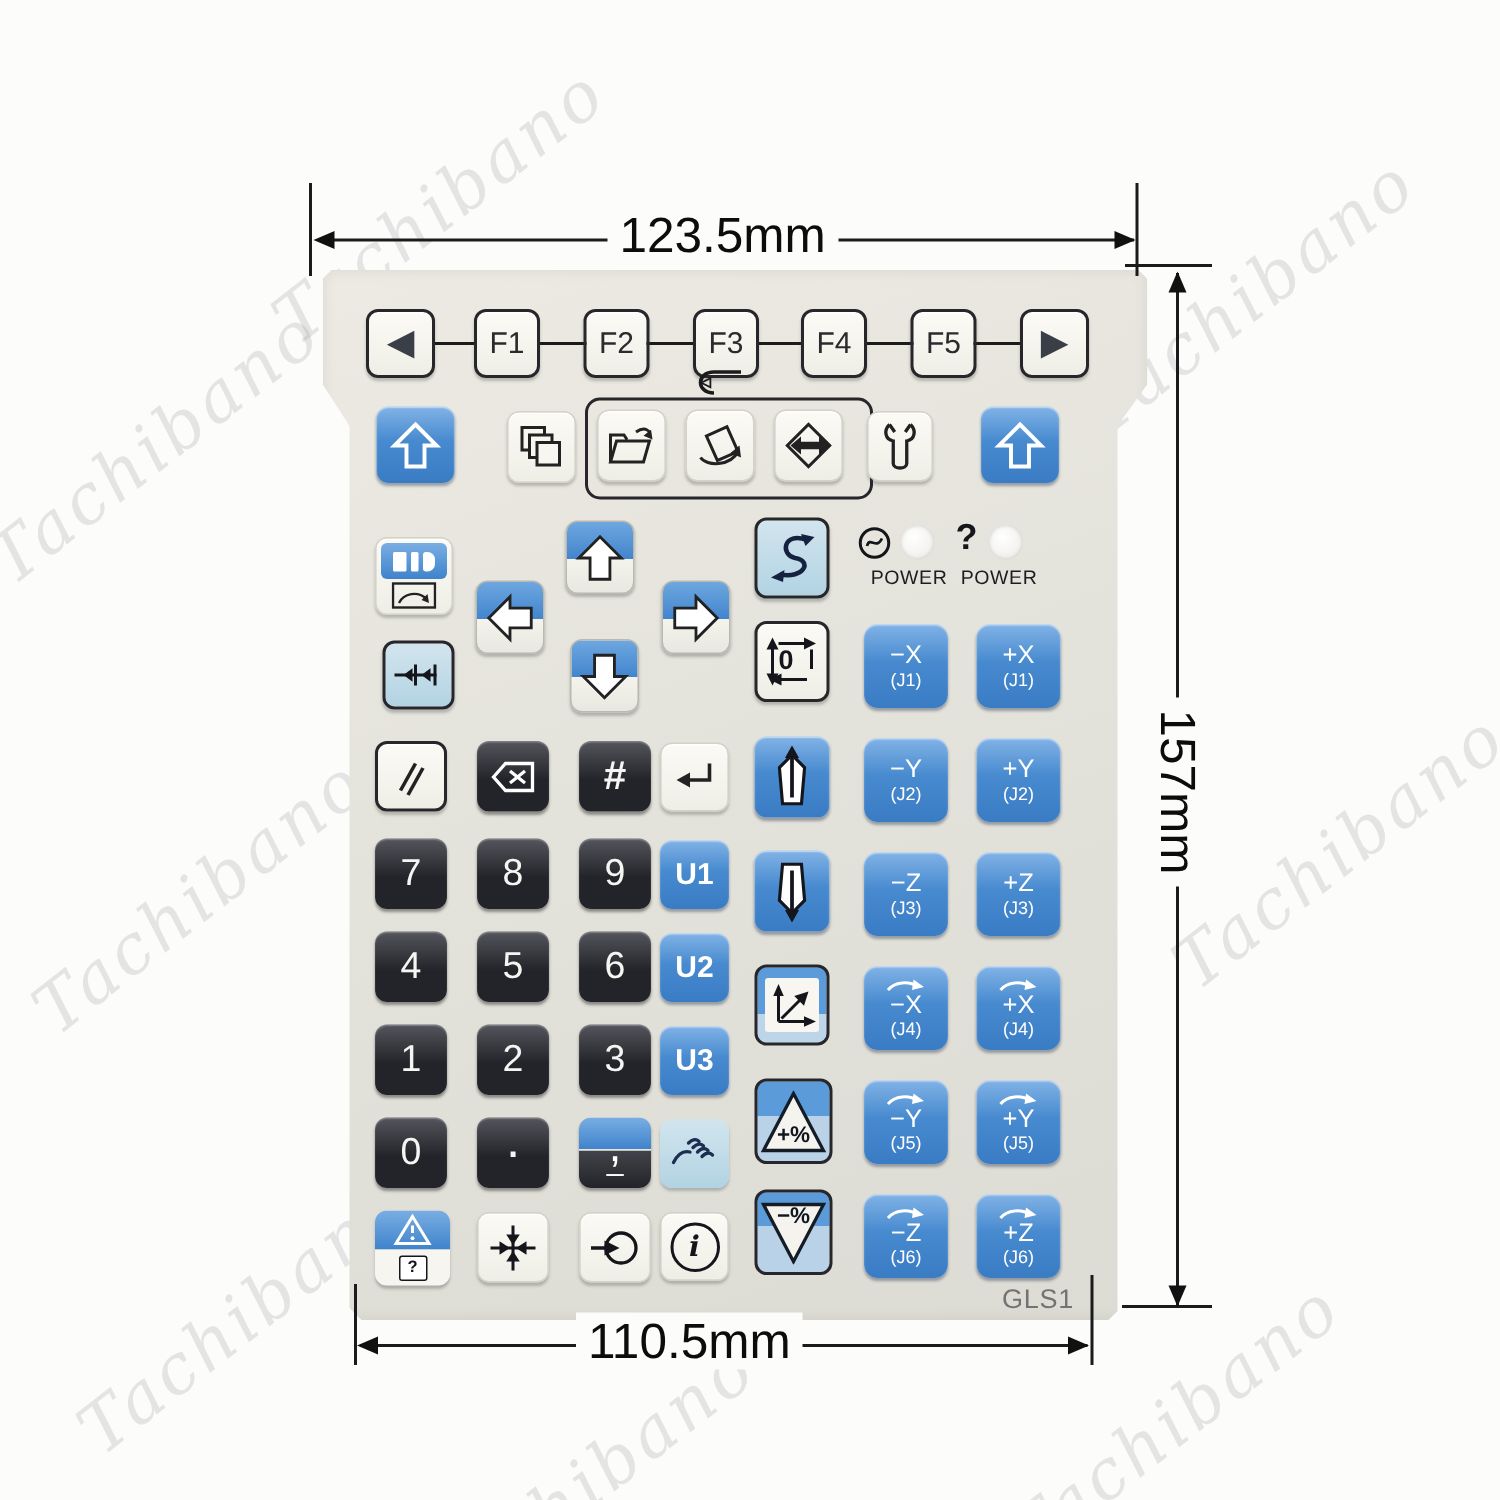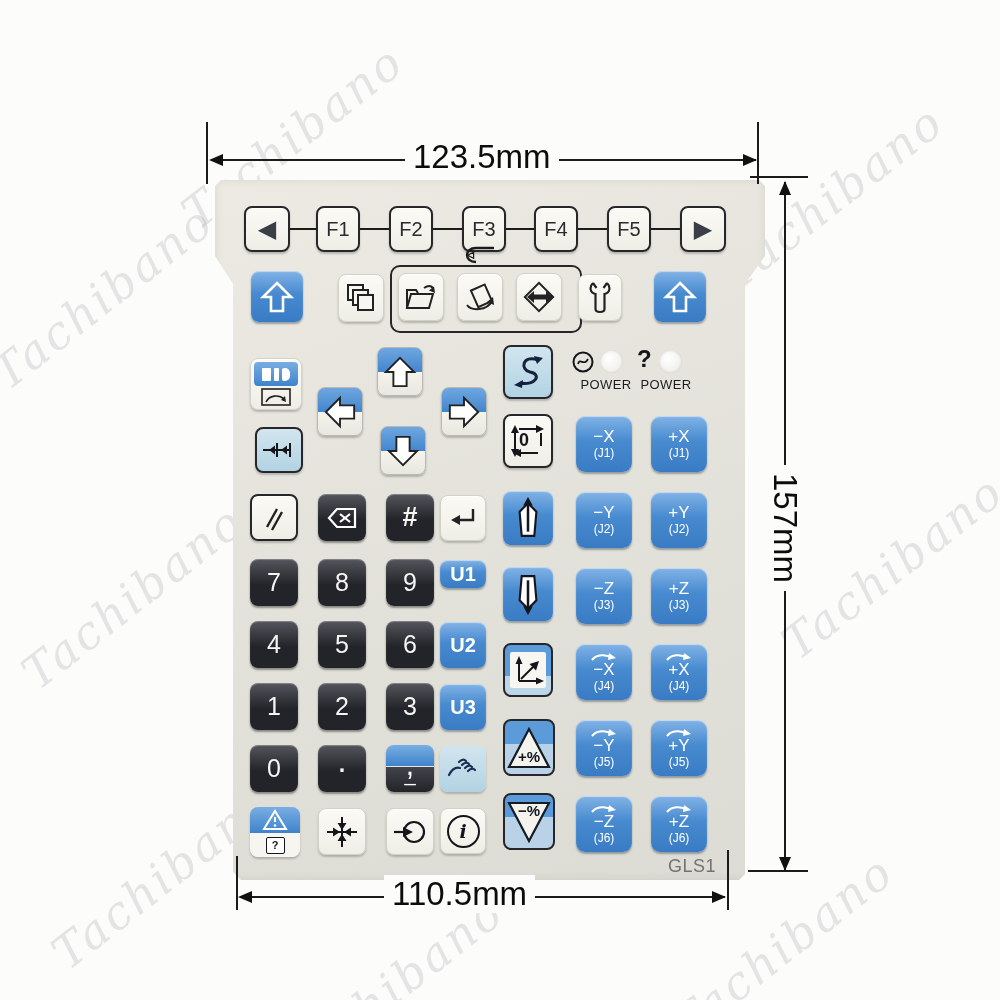--- a/index.html
+++ b/index.html
@@ -245,21 +245,21 @@
 
 <div class="k kb num" style="left:250px;top:559px;width:48px;height:47px">
     <span>7</span>
   </div>
 <div class="k kb num" style="left:318px;top:559px;width:48px;height:47px">
     <span>8</span>
   </div>
 <div class="k kb num" style="left:386px;top:559px;width:48px;height:47px">
     <span>9</span>
   </div>
-<div class="k kblue uk" style="left:440px;top:560px;width:46px;height:28px">
+<div class="k kblue uk" style="left:440px;top:560px;width:46px;height:46px">
     <span>U1</span>
   </div>
 <div class="k kblue" style="left:503px;top:567px;width:50px;height:54px">
   <svg width="32" height="42" viewBox="0 0 30 40">
     <polygon points="15,34 23,26 21,3 9,3 7,26" fill="#fff" stroke="#15151c" stroke-width="2"></polygon>
     <line x1="15" y1="7" x2="15" y2="35" stroke="#15151c" stroke-width="2.4"></line>
       <polygon points="15,40 10.5,32 19.5,32" fill="#15151c"></polygon>
     </svg>
   </div>
 <div class="k kblue jog" style="left:576px;top:568px;width:56px;height:56px">

